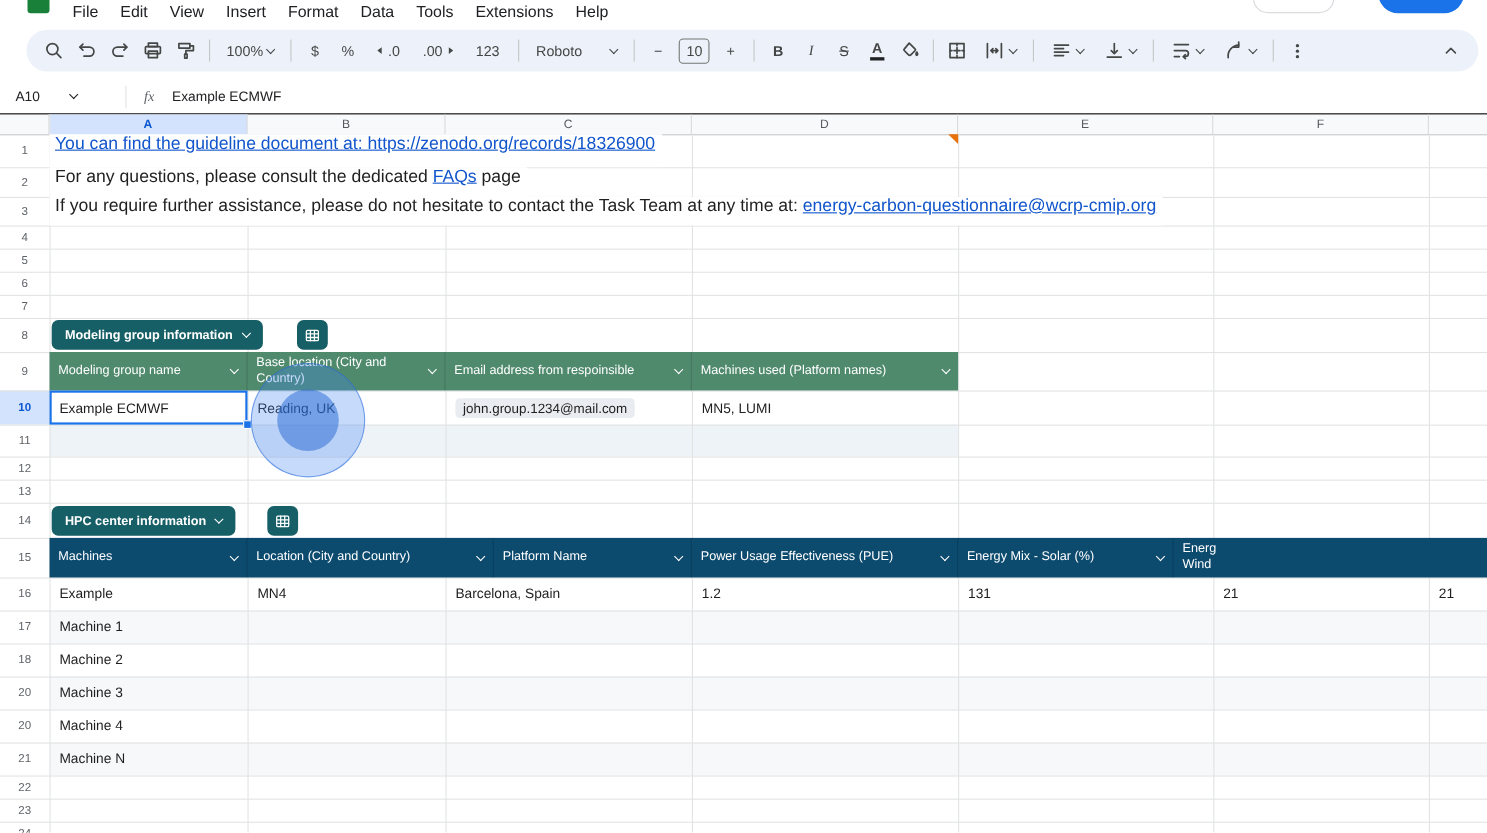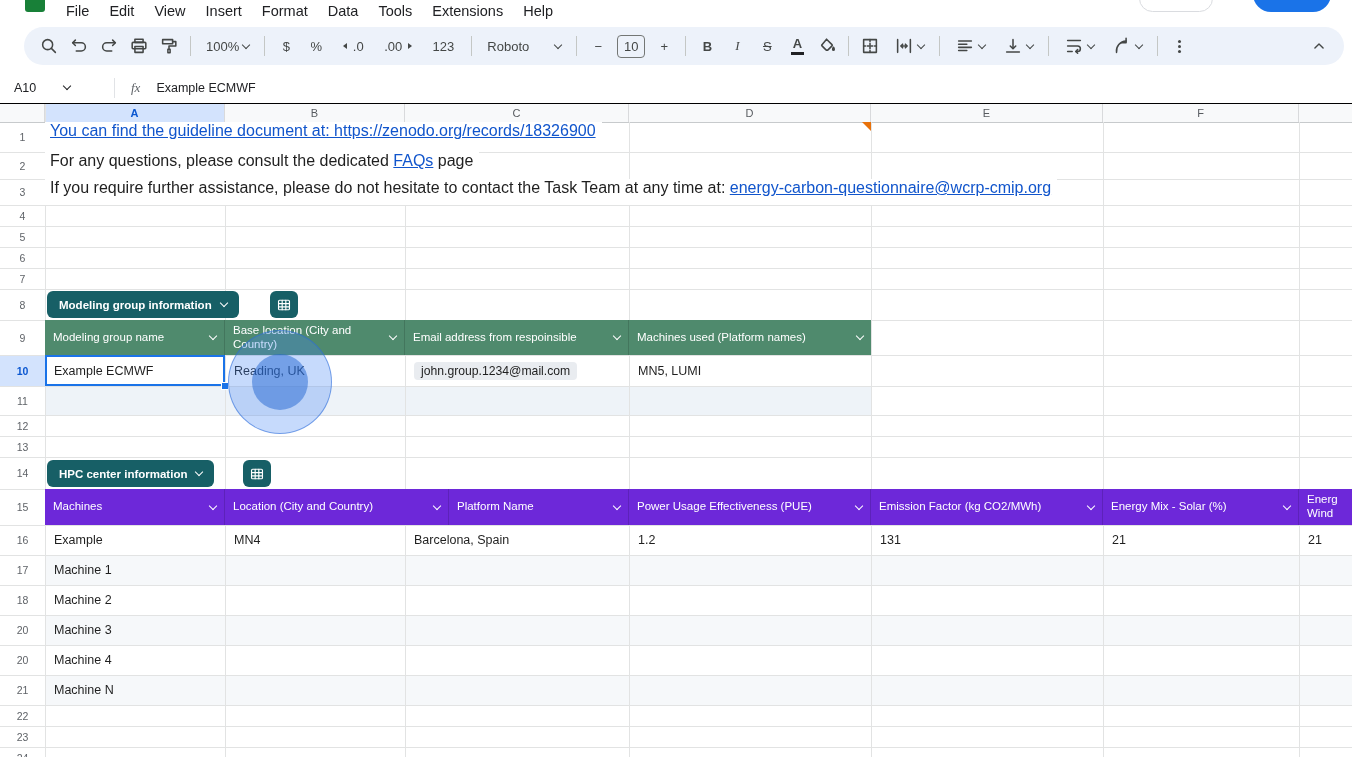--- a/index.html
+++ b/index.html
@@ -358,39 +358,35 @@
   <span>HPC center information</span>
   <i class="chev"></i>
 </div>
 <div class="chipbtn" style="left:243px;top:460px">
   <svg class="icw" width="16" height="16" viewBox="0 0 22 22">
       <rect x="3.5" y="4.5" width="15" height="13" rx="1.5"></rect>
       <path d="M3.5 9h15M3.5 13.5h15M8.5 4.5v13M13.5 4.5v13"></path>
     </svg>
 </div>
 
-<div class="th" style="left:45px;top:489px;width:1307px;height:36px;background:#6d28d9">
+<div class="th" style="left:45px;top:489px;width:1307px;height:36px;background:#0c4a6e">
   <div class="hc" style="width:180px">
     <span class="lbl">Machines</span>
       <i class="chev"></i>
   </div>
   <div class="hc" style="width:224px">
     <span class="lbl">Location (City and Country)</span>
       <i class="chev"></i>
   </div>
   <div class="hc" style="width:180px">
     <span class="lbl">Platform Name</span>
       <i class="chev"></i>
   </div>
   <div class="hc" style="width:242px">
     <span class="lbl">Power Usage Effectiveness (PUE)</span>
-      <i class="chev"></i>
-  </div>
-  <div class="hc" style="width:232px">
-    <span class="lbl">Emission Factor (kg CO2/MWh)</span>
       <i class="chev"></i>
   </div>
   <div class="hc" style="width:196px">
     <span class="lbl">Energy Mix - Solar (%)</span>
       <i class="chev"></i>
   </div>
   <div class="hc two" style="flex:1;border-right:none">
     <span class="lbl">Energ
 Wind</span>
   </div>

